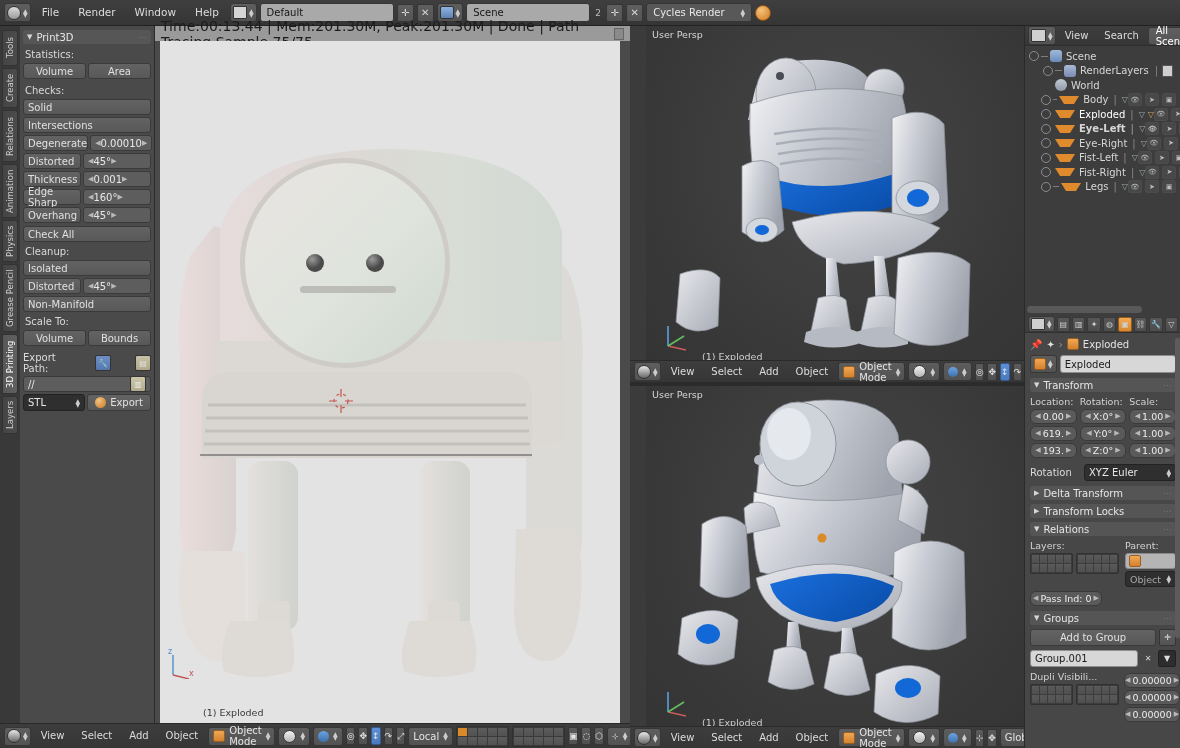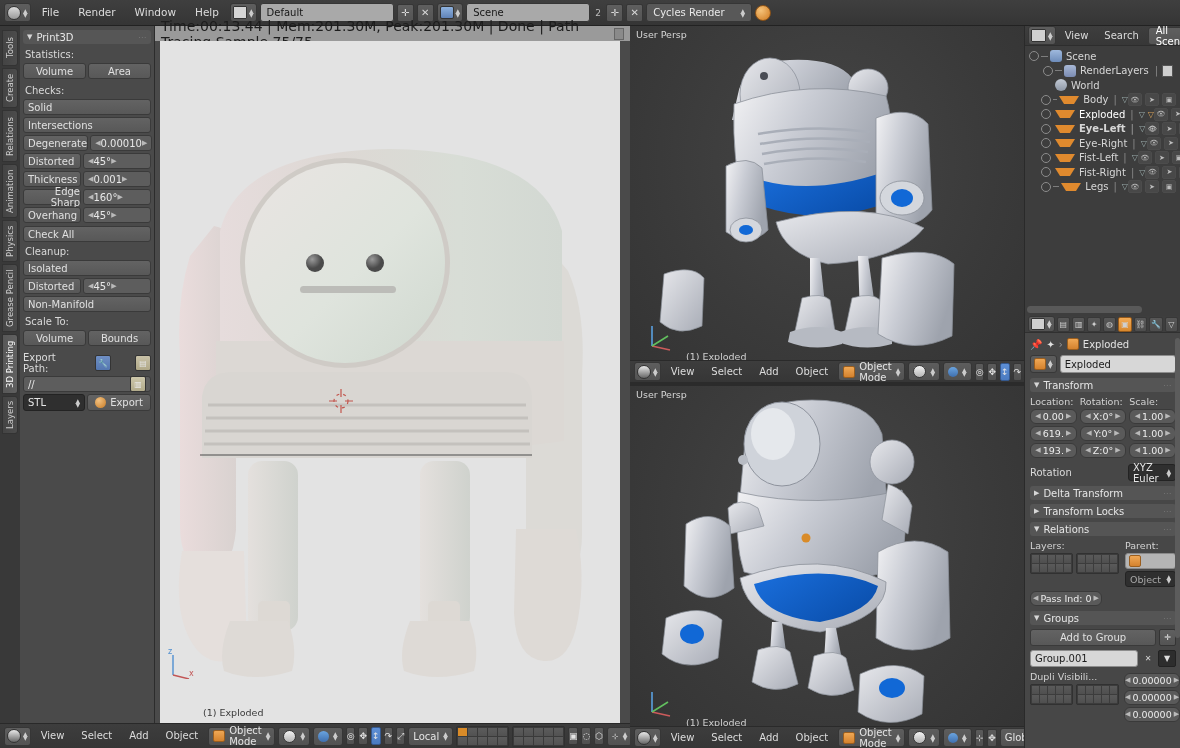--- a/index.html
+++ b/index.html
@@ -49,38 +49,38 @@
              background:#4a4a4a;border-right:1px solid #2c2c2c;padding:4px 3px;box-sizing:border-box;}
   .panel-head{display:flex;align-items:center;height:14px;background:#565656;border-radius:3px;
               padding:0 4px;color:#e8e8e8;font-size:10px;margin-bottom:5px;}
   .tri{font-size:7px;margin-right:4px;color:#d6d6d6;}
   .grip{margin-left:auto;color:#777;font-size:8px;letter-spacing:1px;}
   .lbl{color:#d9d9d9;font-size:10px;margin:4px 0 3px 2px;}
   .wbtn{height:14px;margin-bottom:2px;font-size:10px;}
   .wfield{height:14px;margin-bottom:2px;font-size:10px;justify-content:space-between;}
   .half{display:flex;gap:2px;margin-bottom:2px;}
   .half>*{flex:1;}
-  .numrow{display:flex;gap:2px;margin-bottom:2px;text-align:right;}
+  .numrow{display:flex;gap:2px;margin-bottom:2px;}
   .numrow .name{flex:0 0 52px;height:14px;font-size:10px;justify-content:flex-start;padding-left:4px;}
   .numrow .num{flex:1;height:14px;font-size:10px;}
   .pathrow{display:flex;align-items:center;gap:3px;margin-bottom:2px;}
   .sqbtn{width:14px;height:14px;border:1px solid #343434;border-radius:2px;
          display:flex;align-items:center;justify-content:center;font-size:8px;}
 
   
   .renderarea{position:absolute;left:155px;top:26px;width:475px;height:697px;background:#424242;}
   .render-header{position:absolute;left:0;top:0;width:475px;height:15px;background:#9a9a9a;
                  display:flex;align-items:center;padding:0 6px;box-sizing:border-box;
                  color:#1d1d1d;font-size:14px;}
   .render-canvas{position:absolute;left:0;top:15px;width:475px;height:682px;background:#4a4a4a;}
   .img-wrap{position:absolute;left:5px;top:0px;width:460px;height:682px;background:#e2e2e2;overflow:hidden;}
 
   
   .vp{position:absolute;background:#3b3b3b;}
-  .vp-canvas{position:absolute;left:0;top:0;width:100%;height:100%;
+  .vp-canvas{position:absolute;left:16px;top:0;width:100%;height:100%;
              background:radial-gradient(ellipse at 50% 38%,#464646 0%,#3a3a3a 60%,#333 100%);overflow:hidden;}
   .vp-label{position:absolute;left:6px;top:3px;color:#d7d7d7;font-size:9.5px;}
   .vp-obj{position:absolute;left:56px;bottom:20px;color:#cfcfcf;font-size:9.5px;}
   .vp-header{position:absolute;height:22px;background:linear-gradient(#3d3d3d,#363636);
              border-top:1px solid #2a2a2a;display:flex;align-items:center;gap:3px;
              padding:0 4px;box-sizing:border-box;}
   .hdr-menu{padding:0 7px;height:16px;line-height:16px;font-size:10px;color:#dcdcdc;}
   .mode-combo{height:17px;background:linear-gradient(#5d5d5d,#525252);border:1px solid #363636;
               border-radius:3px;display:flex;align-items:center;gap:4px;padding:0 4px;font-size:10px;}
   .cube-ico{width:10px;height:10px;background:linear-gradient(#f0a855,#d4822e);
@@ -899,21 +899,21 @@
           <div class="nbox">
             <span class="arrowL">◀</span>
             <span>1.00</span>
             <span class="arrowR">▶</span>
           </div>
         </div>
       </div>
 
       <div class="row" style="gap:4px;margin:4px 0 5px 0;">
         <span style="flex:0 0 50px;font-size:10px;color:#dadada;">Rotation</span>
-        <div class="dark-field" style="flex:1;height:15px;justify-content:space-between;margin-left:44px;">
+        <div class="dark-field" style="flex:1;height:15px;justify-content:space-between;">
           <span>XYZ Euler</span>
           <span class="spin">
               <span>▲</span>
               <span>▼</span>
             </span>
         </div>
       </div>
 
       <div class="sec-head">
         <span class="tri">▶</span>

